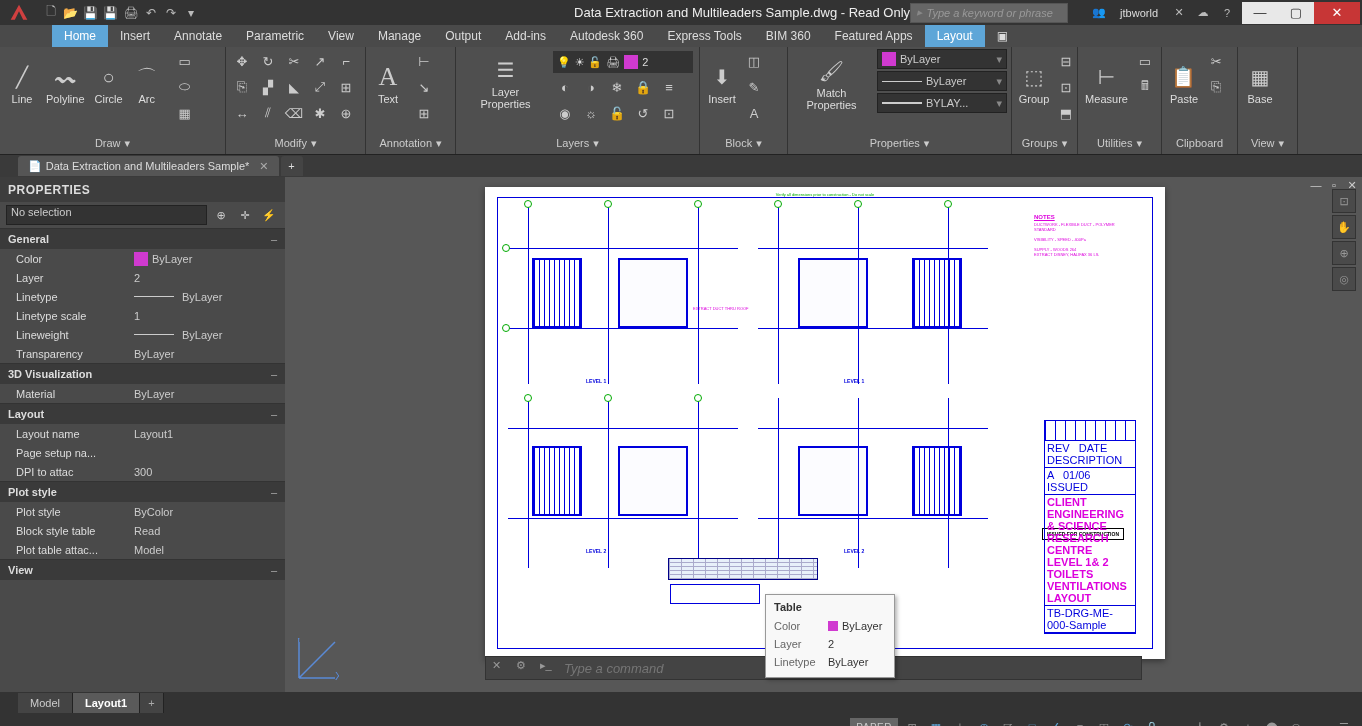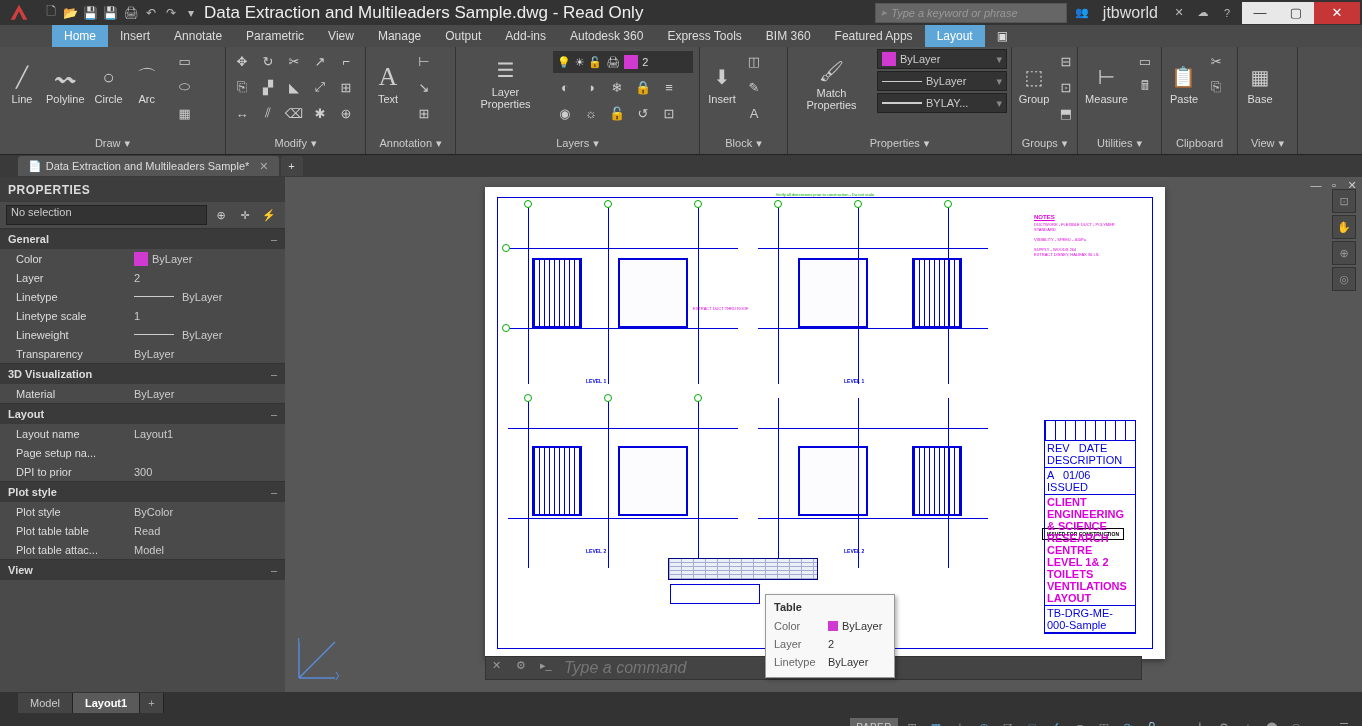--- a/index.html
+++ b/index.html
@@ -2,26 +2,26 @@
 <html><head>
 <meta charset="utf-8">
 <style>
 *{margin:0;padding:0;box-sizing:border-box;font-family:"Segoe UI",Arial,sans-serif;font-size:11px;user-select:none}
 body{width:1362px;height:726px;background:#444;overflow:hidden;position:relative}
 .titlebar{height:25px;background:#333;display:flex;align-items:center;color:#ccc}
 .app-icon{width:38px;height:25px;background:#333;display:flex;align-items:center;justify-content:center}
 .app-icon svg{width:20px;height:20px}
 .qat{display:flex;gap:2px;padding:0 4px;align-items:center}
 .qat-btn{width:18px;height:18px;display:flex;align-items:center;justify-content:center;color:#bbb;cursor:pointer;font-size:12px}
-.title{flex:1;text-align:left;font-size:17px;color:#eee}
-.search-box{width:192px;height:20px;background:#666;border:1px solid #555;font-style:italic;color:#999;padding:0 6px;display:flex;align-items:center;margin-right:6px;position:relative}
+.title{flex:1;text-align:right;font-size:13px;color:#eee}
+.search-box{width:158px;height:20px;background:#666;border:1px solid #555;font-style:italic;color:#999;padding:0 6px;display:flex;align-items:center;margin-right:22px;position:relative}
 .search-box::before{content:"▶";font-size:7px;margin-right:4px;color:#888}
 .tbar-right{display:flex;align-items:center;gap:6px;padding-right:2px}
 .tbar-icon{width:18px;height:18px;display:flex;align-items:center;justify-content:center;color:#bbb;cursor:pointer}
-.signin{padding:0 6px;color:#ddd;cursor:pointer;font-size:16px}
+.signin{padding:0 6px;color:#ddd;cursor:pointer;font-size:11px}
 .win-btns{display:flex}
 .win-btn{width:36px;height:22px;display:flex;align-items:center;justify-content:center;color:#333;background:#e8e8e8;cursor:pointer;font-size:13px}
 .win-btn.close{background:#c73636;color:#fff;width:46px}
 .menubar{height:22px;background:#4a4a4a;display:flex;align-items:center;padding-left:52px}
 .menu-tab{padding:0 12px;height:22px;display:flex;align-items:center;color:#ddd;cursor:pointer;font-size:12px}
 .menu-tab.active{background:#5ea6d8;color:#fff}
 .menu-tab.hl{background:#5ea6d8;color:#fff}
 .ribbon{height:108px;background:#4f4f4f;display:flex;border-bottom:1px solid #222}
 .panel{border-right:1px solid #333;display:flex;flex-direction:column;padding:2px 4px}
 .panel-body{flex:1;display:flex;align-items:flex-start;gap:2px}
@@ -51,21 +51,21 @@
 .canvas{flex:1;position:relative;background:#575757}
 .paper{position:absolute;left:200px;top:10px;width:680px;height:472px;background:#fff;box-shadow:0 2px 6px rgba(0,0,0,0.4)}
 .paper-border{position:absolute;left:12px;top:10px;right:12px;bottom:10px;border:1.5px solid #00d}
 .mini-controls{position:absolute;right:6px;top:12px;width:24px;display:flex;flex-direction:column;gap:2px}
 .mini-controls .mc{width:24px;height:24px;background:#4a4a4a;border:1px solid #333;display:flex;align-items:center;justify-content:center;color:#999;cursor:pointer}
 .mdi-btns{position:absolute;right:2px;top:0;display:flex;gap:2px}
 .mdi-btns div{width:16px;height:16px;color:#ccc;display:flex;align-items:center;justify-content:center;cursor:pointer}
 .ucs-icon{position:absolute;left:10px;bottom:10px;width:44px;height:44px}
 .cmdline{position:absolute;left:200px;bottom:12px;right:220px;height:24px;background:#444;border:1px solid #333;display:flex;align-items:center;gap:6px;padding:0 6px}
 .cmdline .cmd-icon{width:18px;height:18px;color:#999}
-.cmdline input{flex:1;background:transparent;border:none;color:#aaa;font-style:italic;font-size:16px;outline:none}
+.cmdline input{flex:1;background:transparent;border:none;color:#aaa;font-style:italic;font-size:13px;outline:none}
 .tooltip{position:absolute;left:480px;bottom:14px;width:130px;background:#f8f8f8;border:1px solid #999;box-shadow:2px 2px 4px rgba(0,0,0,0.3);padding:6px 8px;font-size:11px;color:#333;z-index:100}
 .tooltip .tt-title{font-weight:600;margin-bottom:4px}
 .tooltip .tt-row{display:flex;height:18px;align-items:center}
 .tooltip .tt-key{width:54px;color:#666}
 .tooltip .tt-val{color:#333;display:flex;align-items:center;gap:4px}
 .layout-tabs{height:22px;background:#333;display:flex;align-items:center;padding-left:18px}
 .ltab{height:20px;padding:0 12px;background:#444;color:#ccc;display:flex;align-items:center;cursor:pointer;font-size:11px;border-right:1px solid #222}
 .ltab.active{background:#5a5a5a;color:#fff;font-weight:600}
 .ltab.add{padding:0 8px;color:#aaa}
 .statusbar{height:26px;background:#333;display:flex;align-items:center;justify-content:flex-end;padding:0 8px;gap:4px}
@@ -422,39 +422,39 @@
               <span>Layout1</span>
             </div>
           </div>
           <div class="prop-row">
             <div class="prop-key">Page setup na...</div>
             <div class="prop-val">
               <span><none></none></span>
             </div>
           </div>
           <div class="prop-row">
-            <div class="prop-key">DPI to prior</div>
+            <div class="prop-key">DPI to attac</div>
             <div class="prop-val">
               <span>300</span>
             </div>
           </div>
         </div>
         <div class="section">
           <div class="section-hdr">
             <span>Plot style</span>
             <span class="col">–</span>
           </div>
           <div class="prop-row">
             <div class="prop-key">Plot style</div>
             <div class="prop-val">
               <span>ByColor</span>
             </div>
           </div>
           <div class="prop-row">
-            <div class="prop-key">Plot table table</div>
+            <div class="prop-key">Block style table</div>
             <div class="prop-val">
               <span>Read</span>
             </div>
           </div>
           <div class="prop-row">
             <div class="prop-key">Plot table attac...</div>
             <div class="prop-val">
               <span>Model</span>
             </div>
           </div>

